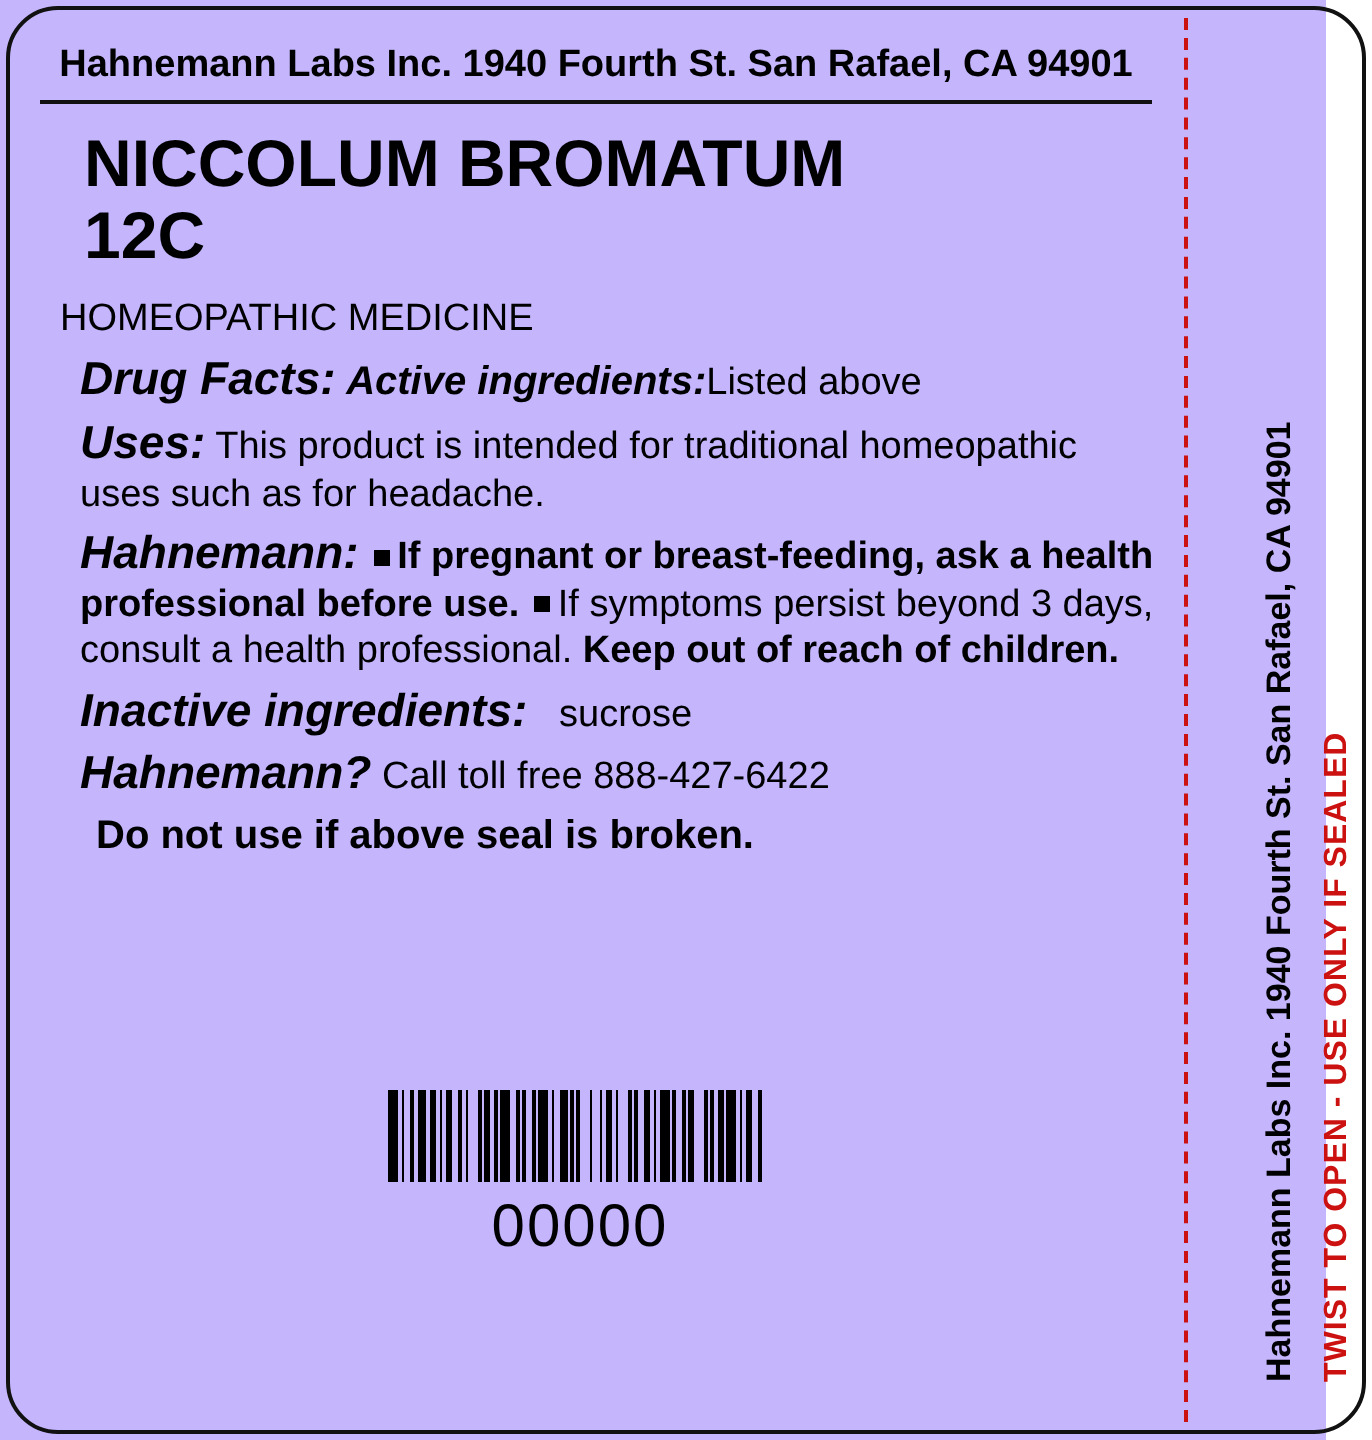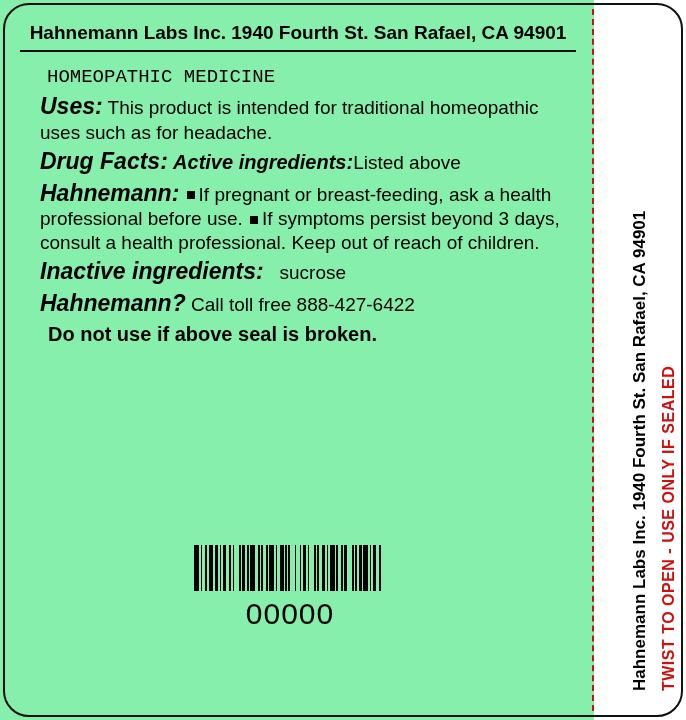--- a/index.html
+++ b/index.html
@@ -9,24 +9,24 @@
   }
   body {
     width: 686px;
     height: 720px;
     font-family: "Liberation Sans", sans-serif;
     color: #000000;
     overflow: hidden;
   }
   .label {
     position: relative;
-    width: 594px;
+    width: 663px;
     height: 720px;
     box-sizing: border-box;
-    background: #86efac;
+    background: #c4b5fd;
   }
   
   .label-border {
     position: absolute;
     left: 3px;
     top: 3px;
     width: 680px;
     height: 714px;
     box-sizing: border-box;
     border: 2px solid #111;
@@ -63,22 +63,21 @@
   .netwt {
     font-size: 23px;
     font-weight: bold;
     text-align: right;
     margin-top: 4px;
     margin-right: 2px;
   }
   .hm-medicine {
     font-size: 19px;
     margin-top: 14px;
-    margin-left: 29px;
-    font-family: Liberation Mono, monospace;
+    margin-left: 12px;
   }
   .body-block {
     margin-left: 22px;
     margin-right: 0px;
     margin-top: 4px;
     font-size: 19px;
     line-height: 1.24;
   }
   .para {
     margin-top: 3px;
@@ -87,21 +86,21 @@
     font-style: italic;
     font-weight: bold;
     font-size: 23px;
   }
   .subhead {
     font-style: italic;
     font-weight: bold;
     font-size: 20px;
   }
   .bold {
-    font-weight: normal;
+    font-weight: bold;
   }
   .sq {
     display: inline-block;
     width: 8px;
     height: 8px;
     background: #000;
     margin: 0 4px 1px 2px;
     vertical-align: middle;
   }
   .safety {
@@ -176,34 +175,38 @@
 <body>
 
 <div class="label">
   <div class="label-border"></div>
 
   <div class="main-panel">
 
     <div class="company-line">Hahnemann Labs Inc. 1940 Fourth St. San Rafael, CA 94901</div>
     <div class="rule"></div>
 
+    <div class="product-name">
+      <div>NICCOLUM BROMATUM</div>
+      <div>12C</div>
+    </div>
 
 
     <div class="hm-medicine">HOMEOPATHIC MEDICINE</div>
 
     <div class="body-block">
+
+      <div class="para">
+        <span class="head">Drug Facts:</span>
+        <span class="subhead">Active ingredients:</span><span>Listed above</span>
+      </div>
 
       <div class="para">
         <span class="head">Uses:</span>
         <span>This product is intended for traditional homeopathic uses such as for headache.</span>
-      </div>
-
-      <div class="para">
-        <span class="head">Drug Facts:</span>
-        <span class="subhead">Active ingredients:</span><span>Listed above</span>
       </div>
 
       <div class="para">
         <span class="head">Hahnemann:</span>
         <span class="sq"></span><span class="bold">If pregnant or breast-feeding,</span>
         <span class="bold">ask a health professional before use.</span>
         <span class="sq"></span><span>If symptoms persist beyond 3 days, consult a health professional.</span>
         <span class="bold">Keep out of reach of children.</span>
       </div>
 

